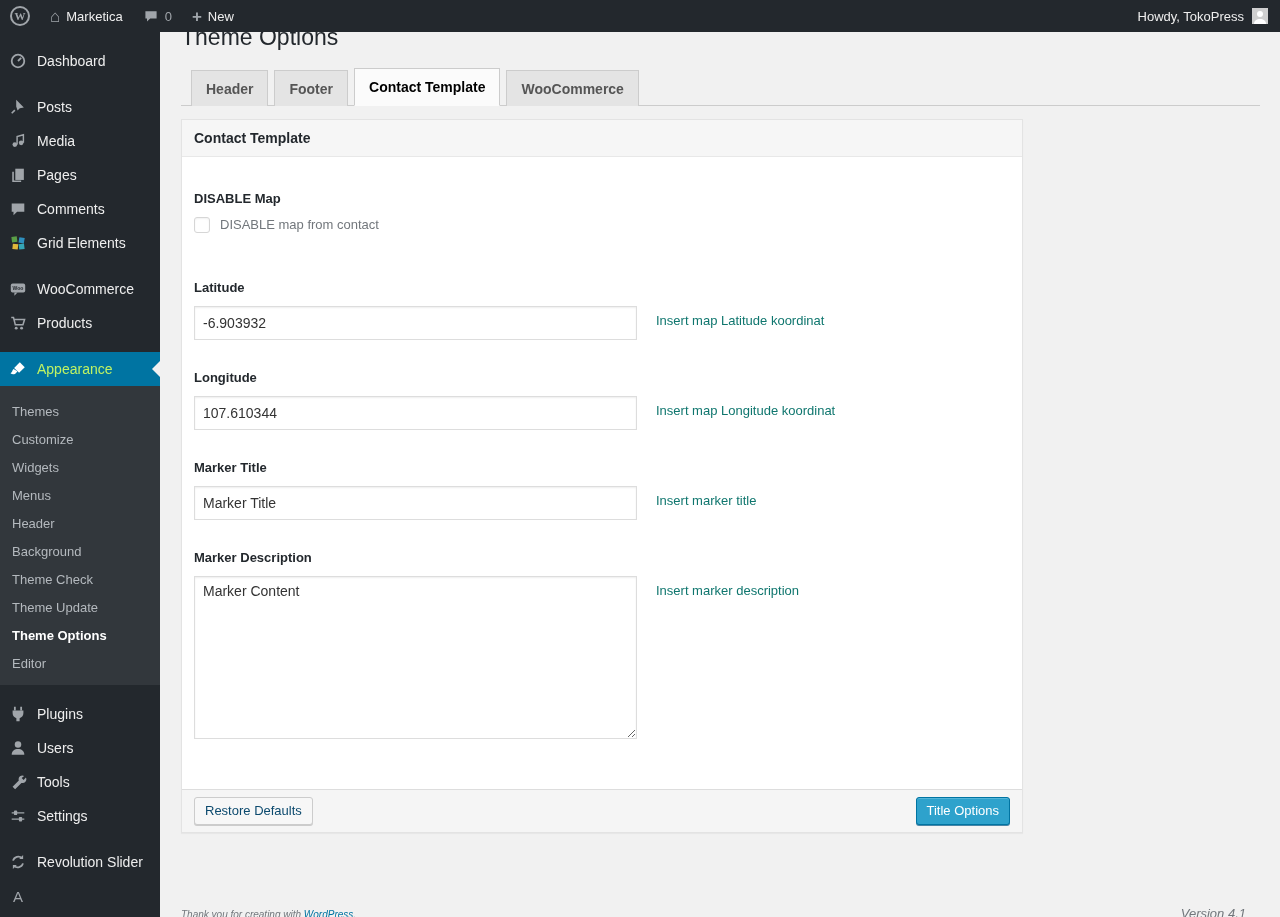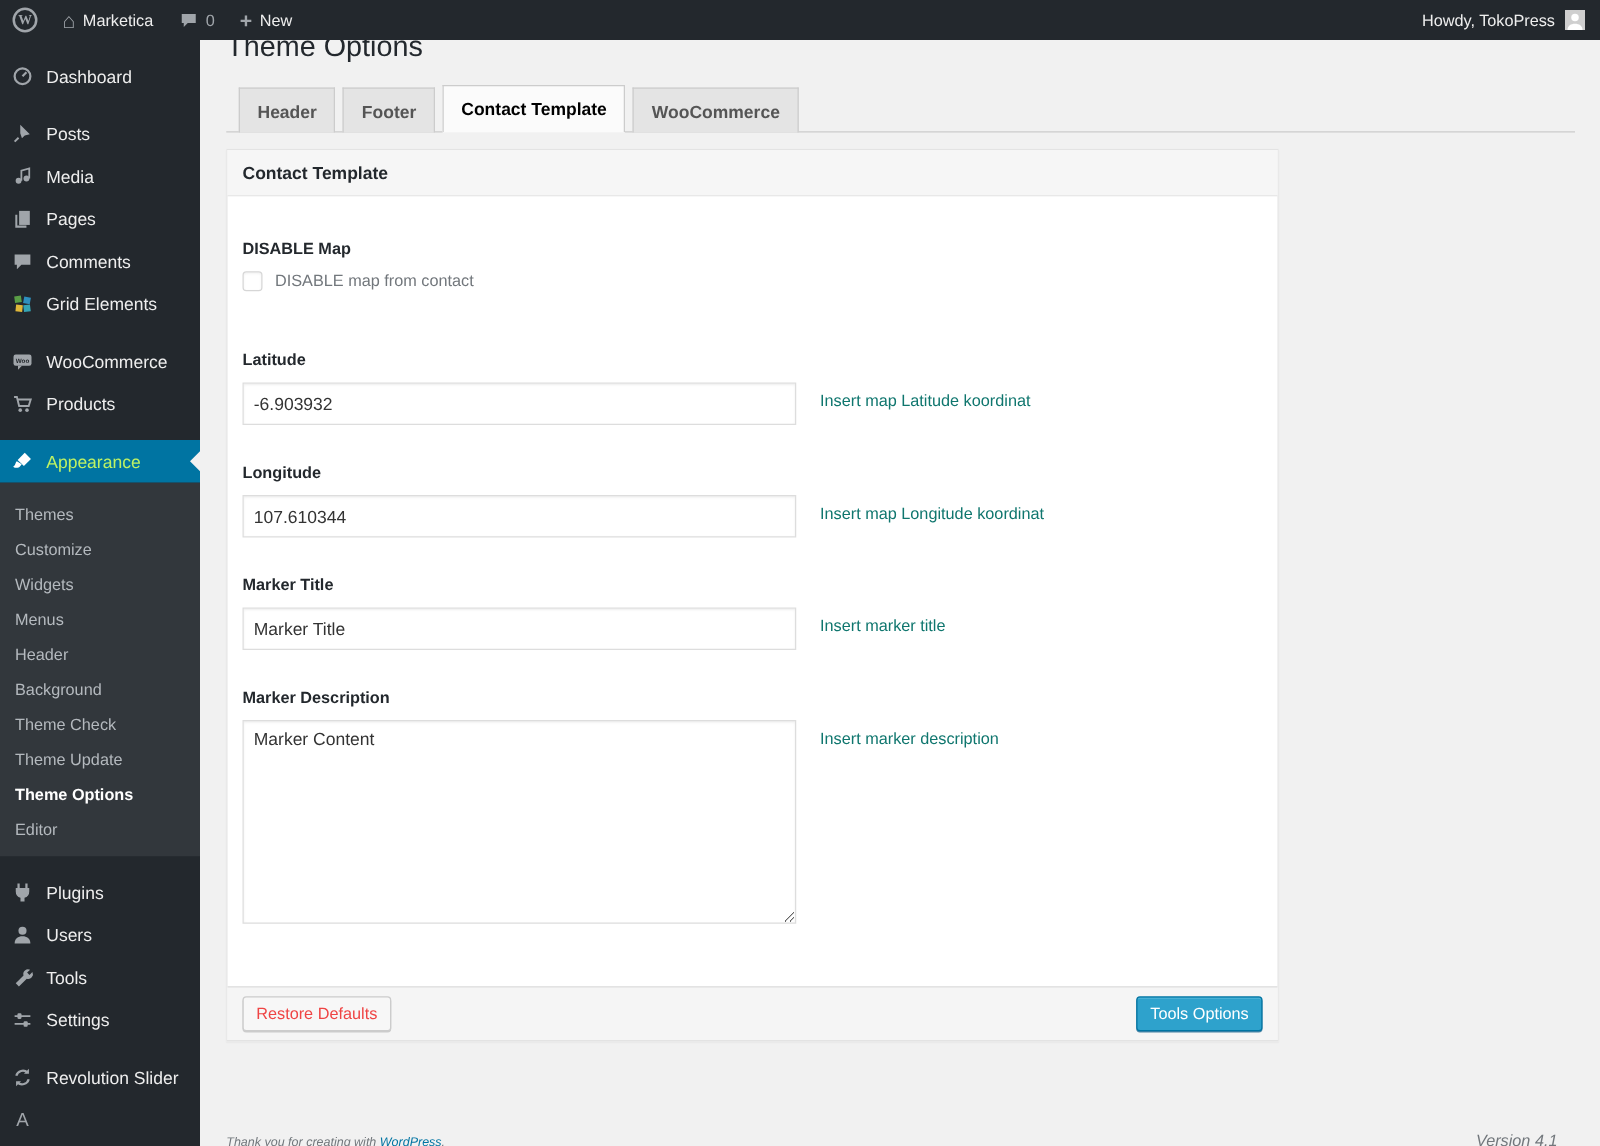--- a/index.html
+++ b/index.html
@@ -102,21 +102,21 @@
   .hint { font-size:13px; color:#0f766e; padding:7px 0 0 19px; }
   .panel-footer {
     background:#f5f5f5; border-top:1px solid #ddd; padding:7px 12px;
     display:flex; justify-content:space-between; align-items:center;
   }
   .btn {
     display:inline-block; height:28px; line-height:26px; padding:0 10px;
     border-radius:3px; font-size:13px; cursor:pointer; font-family:inherit;
   }
   .btn-secondary {
-    background:#f7f7f7; border:1px solid #ccc; color:#ef4444;
+    background:#f7f7f7; border:1px solid #ccc; color:#0c4a6e;
     box-shadow:0 1px 0 #ccc;
   }
   .btn-primary {
     background:#2ea2cc; border:1px solid #0074a2; color:#fff;
     box-shadow:inset 0 1px 0 rgba(120,200,230,.5), 0 1px 0 rgba(0,86,132,.7);
   }
   
   .wp-footer {
     width:1065px; margin-top:62px; display:flex; justify-content:space-between;
     align-items:baseline; padding-bottom:10px;
@@ -383,21 +383,21 @@
         <div class="input-row">
           <textarea style="">Marker Content</textarea>
           <span class="hint">Insert marker description</span>
         </div>
       </div>
 
     </div>
 
     <div class="panel-footer">
       <button class="btn btn-secondary">Restore Defaults</button>
-      <button class="btn btn-primary">Tools Options</button>
+      <button class="btn btn-primary">Title Options</button>
     </div>
   </div>
 
   <div class="wp-footer">
     <span class="thanks"><span>Thank you for creating with </span><a>WordPress</a><span>.</span></span>
     <span class="version">Version 4.1</span>
   </div>
 </div>
 
 </body></html>

